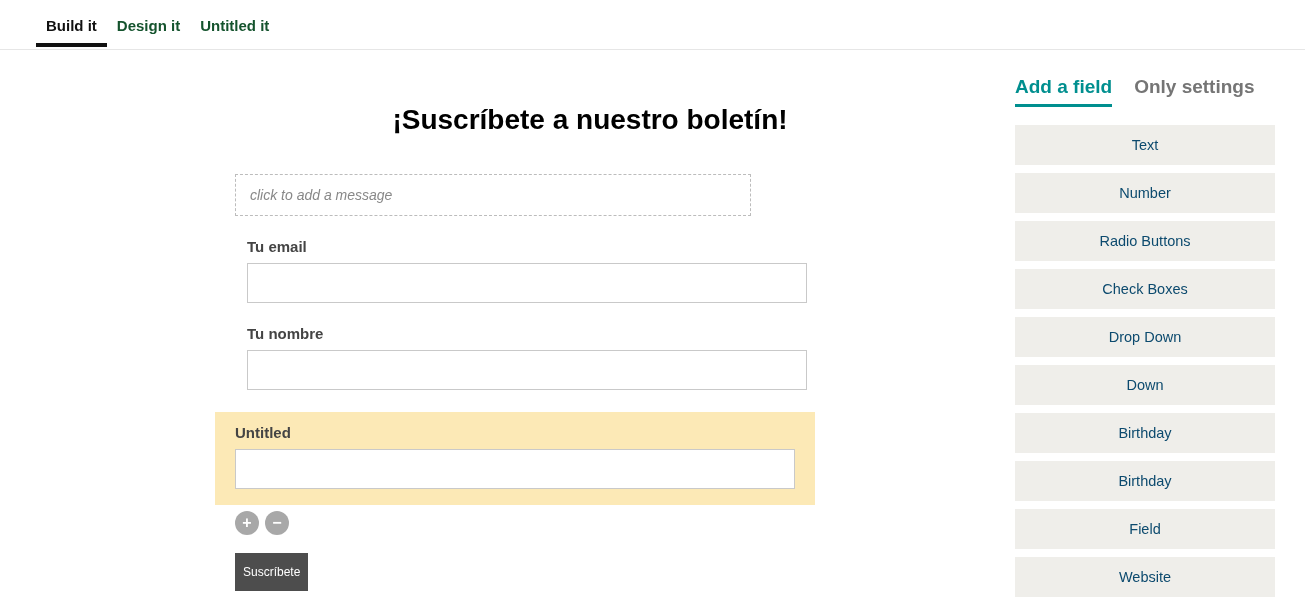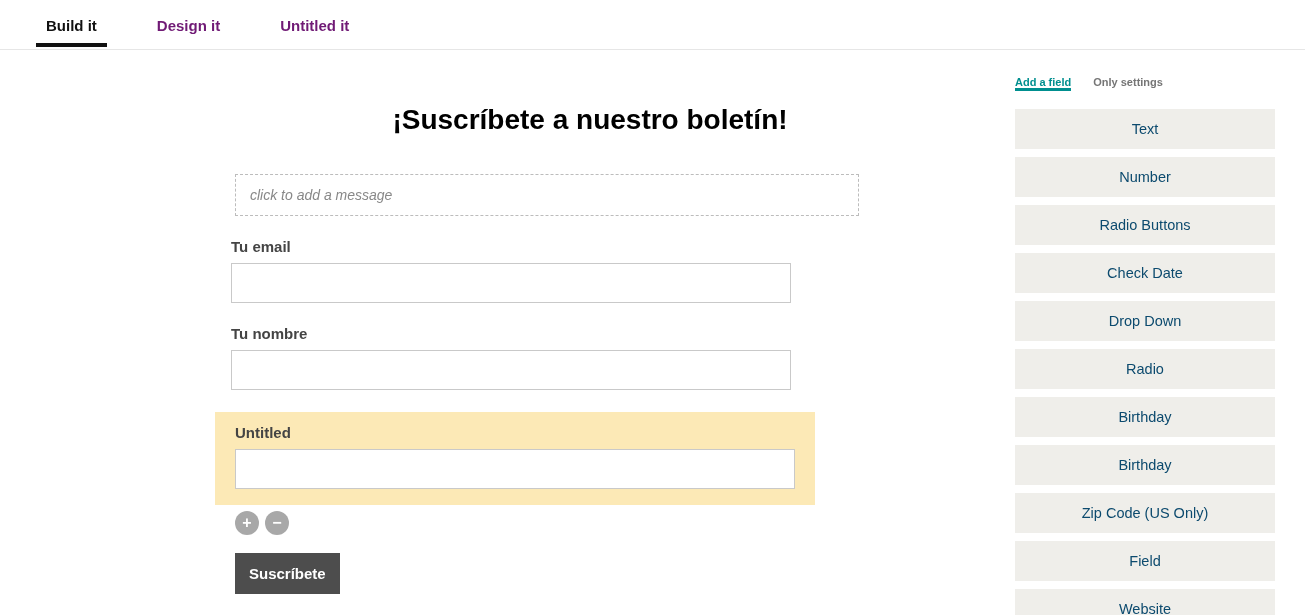--- a/index.html
+++ b/index.html
@@ -9,28 +9,27 @@
     }
     body {
       font-family: "Helvetica Neue", Helvetica, Arial, sans-serif;
       background: #fff;
       width: 1305px;
       height: 615px;
       overflow: hidden;
     }
     .tabs-bar {
       display: flex;
-      gap: 40px;
       padding: 0 36px;
       border-bottom: 1px solid #e6e6e6;
       height: 50px;
       align-items: center;
     }
     .tab {
-      color: #701a75;
+      color: #14532d;
       font-size: 15px;
       font-weight: 600;
       cursor: pointer;
       padding: 14px 10px 12px;
       position: relative;
     }
     .tab.active {
       color: #111;
     }
     .tab.active::after {
@@ -53,34 +52,34 @@
     }
     .form-title {
       font-size: 28px;
       font-weight: bold;
       color: #000;
       margin-top: 34px;
       margin-bottom: 38px;
       text-align: center;
     }
     .message-placeholder {
-      width: 624px;
+      width: 516px;
       border: 1px dashed #bcbcbc;
       padding: 12px 14px;
       color: #888;
       font-style: italic;
       font-size: 14px;
       margin-bottom: 22px;
       margin-left: 30px;
       background: #fff;
       cursor: pointer;
     }
     .field-block {
       width: 560px;
-      margin-left: 26px;
+      margin-left: 42px;
       margin-bottom: 22px;
     }
     .field-label {
       color: #444;
       font-size: 15px;
       font-weight: 600;
       margin-bottom: 8px;
     }
     .field-input {
       width: 100%;
@@ -120,40 +119,40 @@
       cursor: pointer;
       font-size: 16px;
       font-weight: bold;
       line-height: 1;
     }
     .submit-btn {
       margin-left: 30px;
       background: #4d4d4d;
       color: #fff;
       border: none;
-      padding: 12px 14px;
-      font-size: 15px;
-      cursor: pointer;
-      font-weight: bold;
+      padding: 12px 8px;
+      font-size: 12px;
+      cursor: pointer;
     }
     .sidebar {
       width: 290px;
       padding-right: 30px;
       padding-top: 6px;
     }
     .sidebar-tabs {
       display: flex;
       gap: 22px;
       margin-bottom: 18px;
     }
     .side-tab {
       color: #757575;
-      font-size: 11px;
+      font-size: 19px;
       font-weight: 600;
       cursor: pointer;
+      padding-bottom: 6px;
     }
     .side-tab.active {
       color: #008f8f;
       border-bottom: 3px solid #008f8f;
     }
     .field-type-list {
       display: flex;
       flex-direction: column;
       gap: 8px;
     }
@@ -214,24 +213,23 @@
 
   <div class="sidebar">
     <div class="sidebar-tabs">
       <div class="side-tab active">Add a field</div>
       <div class="side-tab">Only settings</div>
     </div>
     <div class="field-type-list">
       <div class="field-type">Text</div>
       <div class="field-type">Number</div>
       <div class="field-type">Radio Buttons</div>
-      <div class="field-type">Check Date</div>
+      <div class="field-type">Check Boxes</div>
       <div class="field-type">Drop Down</div>
-      <div class="field-type">Radio</div>
+      <div class="field-type">Down</div>
       <div class="field-type">Birthday</div>
       <div class="field-type">Birthday</div>
-      <div class="field-type">Zip Code (US Only)</div>
       <div class="field-type">Field</div>
       <div class="field-type">Website</div>
     </div>
   </div>
 
 </div>
 
 </body></html>

